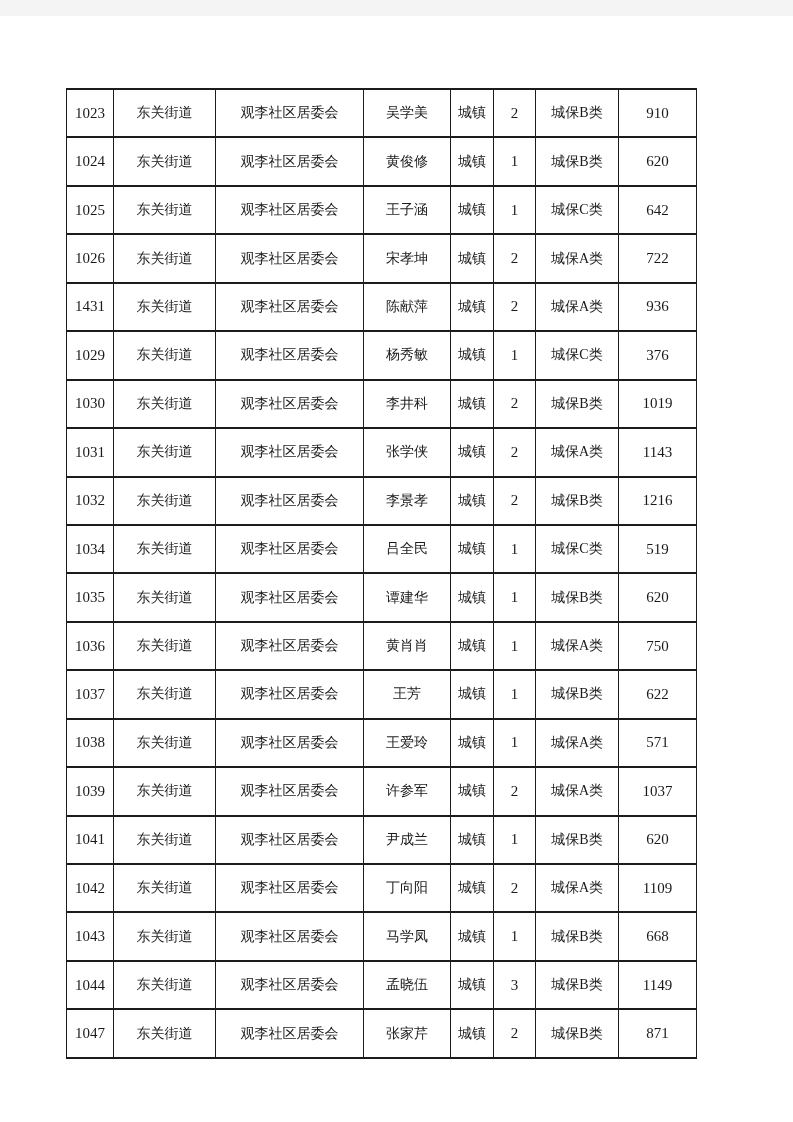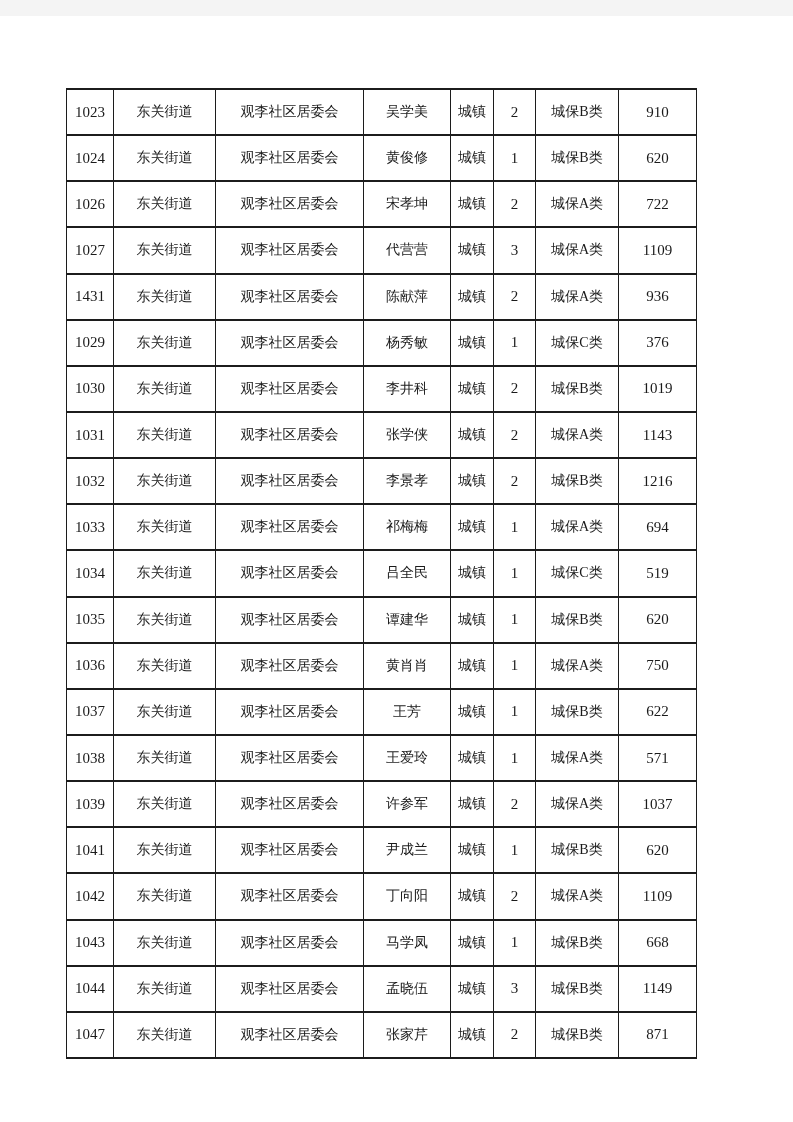--- a/index.html
+++ b/index.html
@@ -70,38 +70,38 @@
           <td class="num">1024</td>
           <td>东关街道</td>
           <td>观李社区居委会</td>
           <td>黄俊修</td>
           <td>城镇</td>
           <td class="num">1</td>
           <td>城保B类</td>
           <td class="num">620</td>
         </tr>
         <tr>
+          <td class="num">1025</td>
+          <td>东关街道</td>
+          <td>观李社区居委会</td>
+          <td>王子涵</td>
+          <td>城镇</td>
+          <td class="num">1</td>
+          <td>城保C类</td>
+          <td class="num">642</td>
+        </tr>
+        <tr>
           <td class="num">1026</td>
           <td>东关街道</td>
           <td>观李社区居委会</td>
           <td>宋孝坤</td>
           <td>城镇</td>
           <td class="num">2</td>
           <td>城保A类</td>
           <td class="num">722</td>
-        </tr>
-        <tr>
-          <td class="num">1027</td>
-          <td>东关街道</td>
-          <td>观李社区居委会</td>
-          <td>代营营</td>
-          <td>城镇</td>
-          <td class="num">3</td>
-          <td>城保A类</td>
-          <td class="num">1109</td>
         </tr>
         <tr>
           <td class="num">1431</td>
           <td>东关街道</td>
           <td>观李社区居委会</td>
           <td>陈献萍</td>
           <td>城镇</td>
           <td class="num">2</td>
           <td>城保A类</td>
           <td class="num">936</td>
@@ -138,30 +138,20 @@
         </tr>
         <tr>
           <td class="num">1032</td>
           <td>东关街道</td>
           <td>观李社区居委会</td>
           <td>李景孝</td>
           <td>城镇</td>
           <td class="num">2</td>
           <td>城保B类</td>
           <td class="num">1216</td>
-        </tr>
-        <tr>
-          <td class="num">1033</td>
-          <td>东关街道</td>
-          <td>观李社区居委会</td>
-          <td>祁梅梅</td>
-          <td>城镇</td>
-          <td class="num">1</td>
-          <td>城保A类</td>
-          <td class="num">694</td>
         </tr>
         <tr>
           <td class="num">1034</td>
           <td>东关街道</td>
           <td>观李社区居委会</td>
           <td>吕全民</td>
           <td>城镇</td>
           <td class="num">1</td>
           <td>城保C类</td>
           <td class="num">519</td>

